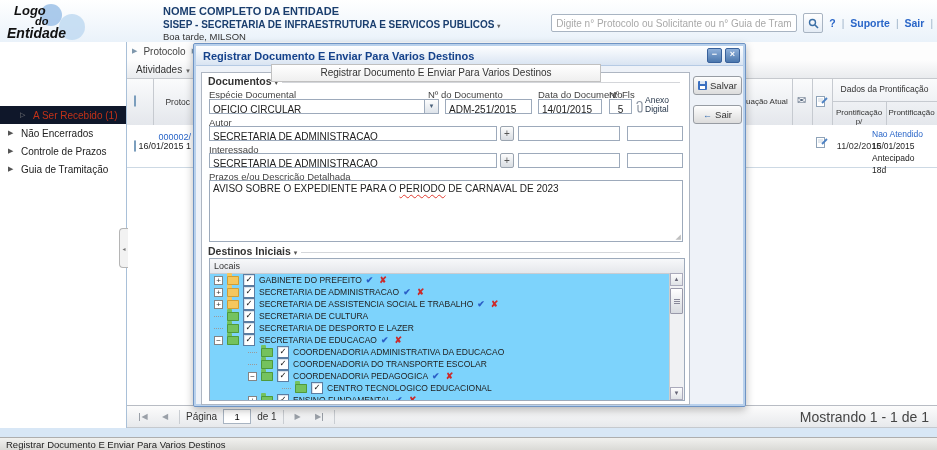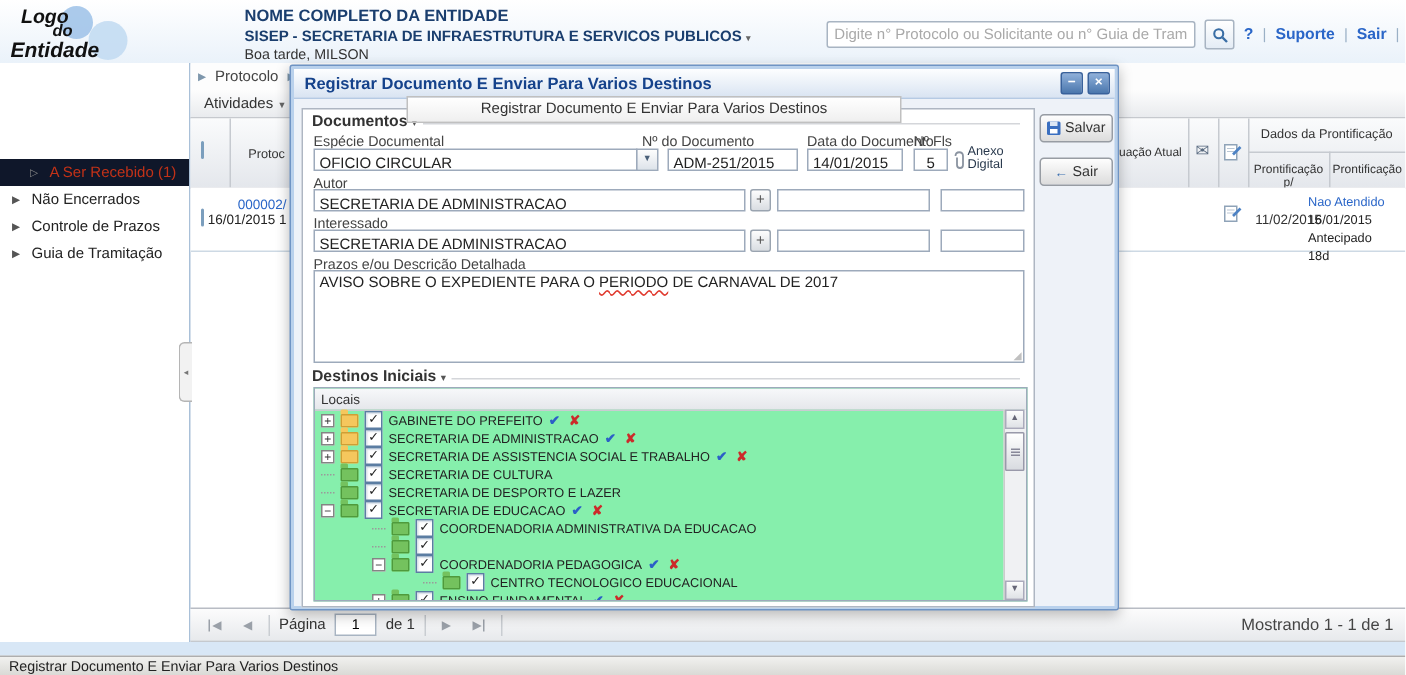--- a/index.html
+++ b/index.html
@@ -46,42 +46,42 @@
   .hcell{font-size:8.5px;color:#333;text-align:center}
   .grow{left:127px;top:125px;width:810px;height:42px;background:#fff;border-bottom:1px solid #cdd9e4}
   .cbox{width:11px;height:11px;border:1px solid #7b9ebd;background:#fff;border-radius:1px;box-shadow:inset 1px 1px 1px rgba(120,150,180,.25);cursor:pointer;font-size:9px;line-height:10px;text-align:center;color:#222}
   .rowlink{color:#2a66c8;font-size:9px;text-decoration:none;cursor:pointer}
   .pgbar{left:127px;top:405px;width:810px;height:23px;background:linear-gradient(#fcfcfc,#e7e9ec);border-top:1px solid #b8bcc4;border-bottom:1px solid #c5c9ce;display:flex;align-items:center;gap:6px;padding:0 8px;box-sizing:border-box}
   .pgbtn{width:16px;height:16px;display:flex;align-items:center;justify-content:center;color:#9aa0a8;font-size:8px;cursor:pointer}
   .pgbtn .bar{display:inline-block;width:1px;height:8px;background:#9aa0a8;margin:0 1px}
   .pg-sep{width:1px;height:14px;background:#c9cdd2}
   .pg-text{font-size:10px;color:#333}
   .pg-input{width:26px;height:13px;border:1px solid #a8b4c2;font:9.5px "Liberation Sans",sans-serif;text-align:center;padding:0}
-  .pg-status{margin-left:auto;font-size:11px;color:#444}
+  .pg-status{margin-left:auto;font-size:14px;color:#444}
   .bluestrip{left:0;top:428px;width:937px;height:9px;background:#d8e7f6}
   .taskbar{left:0;top:437px;width:937px;height:13px;background:linear-gradient(#f1f1ef,#d8d8d4);border-top:1px solid #aeaeae;display:flex;align-items:center;cursor:pointer}
   .task-text{margin-left:6px;font-size:9.5px;color:#222}
   
   .modal{left:193px;top:43px;width:551px;height:362px;background:#eef2f8;border:1px solid #6f94c4;box-shadow:0 3px 9px rgba(0,0,0,.28),inset 0 0 0 2px #b9d1ec;z-index:10;border-radius:2px}
   .mtitle{position:absolute;left:2px;top:2px;right:2px;height:19px;background:linear-gradient(#fdfeff,#d9e4f2);border-bottom:1px solid #b5cae4;display:flex;align-items:center}
   .mtitle-text{margin-left:7px;font-size:11px;font-weight:bold;color:#15428b;flex:1;white-space:nowrap}
   .wbtn{width:13px;height:13px;margin-right:3px;border:1px solid #38619b;border-radius:2px;background:linear-gradient(#8fb0da,#4b77ad);color:#fff;font-size:9px;line-height:11px;text-align:center;font-weight:bold;cursor:pointer}
   .tabhdr{position:absolute;left:77px;top:20px;width:328px;height:16px;background:linear-gradient(#ffffff,#efefef);border:1px solid #c0c0c0;font-size:10px;color:#333;text-align:center;line-height:15px;z-index:2}
   .panel{position:absolute;left:7px;top:28px;width:487px;height:331px;background:#fff;border:1px solid #aeb6c2;z-index:1}
   .legend{position:absolute;font-size:10.5px;font-weight:bold;color:#333;background:#fff;padding-right:4px;z-index:1;white-space:nowrap}
   .legend .sec-arr{font-size:7px;color:#555;font-weight:normal}
   .fline{position:absolute;height:1px;background:#d4d6da}
   .flabel{position:absolute;font-size:9.5px;color:#444;white-space:nowrap}
   .tf{position:absolute;border:1px solid #9daabb;background:#fff;font:10px "Liberation Sans",sans-serif;color:#222;padding:3px 3px;height:15px;box-sizing:border-box;white-space:nowrap;overflow:hidden;line-height:13px}
   .combo-btn{position:absolute;width:15px;height:15px;background:linear-gradient(#fdfdfd,#dde3ea);border:1px solid #9daabb;box-sizing:border-box;text-align:center;font-size:6px;color:#4a6079;line-height:13px;cursor:pointer}
   .plus-btn{position:absolute;width:14px;height:15px;background:linear-gradient(#fdfdfd,#d9dde2);border:1px solid #9aa4b0;box-sizing:border-box;text-align:center;font-size:10px;color:#555;line-height:13px;border-radius:2px;cursor:pointer}
   .txa{position:absolute;border:1px solid #9daabb;background:#fff;font-size:10px;color:#222;padding:2px 3px;box-sizing:border-box}
   .grip{position:absolute;right:1px;bottom:0;font-size:7px;color:#c0c0c0}
   .wavy{text-decoration:underline wavy #e03a2f;text-decoration-thickness:1px;text-underline-offset:2px}
-  .treebox{position:absolute;border:1px solid #9daabb;background:#86efac;overflow:hidden}
+  .treebox{position:absolute;border:1px solid #9daabb;background:#7dd3fc;overflow:hidden}
   .tree-hdr{height:14px;background:linear-gradient(#f7f8fa,#e5e7eb);border-bottom:1px solid #c9ccd1;font-size:9px;color:#333;padding-left:4px;line-height:14px}
   .trow{display:flex;align-items:center;gap:4px;height:12px;padding-left:4px;white-space:nowrap}
   .lv1{padding-left:38px}.lv2{padding-left:72px}
   .exp{width:9px;height:9px;border:1px solid #848484;background:#fff;font-size:8px;line-height:7px;text-align:center;color:#333;box-sizing:border-box;cursor:pointer}
   .conn{width:9px;height:0;border-top:1px dotted #9a9a9a}
   .folder{width:12px;height:9px;border-radius:1px;position:relative;flex:none}
   .folder::before{content:"";position:absolute;top:-3px;left:0;width:5px;height:3px;border-radius:1px 1px 0 0;background:inherit}
   .f-y{background:#f5c75d;box-shadow:inset 0 0 0 1px #cf9e35}
   .f-g{background:#74c25e;box-shadow:inset 0 0 0 1px #4f9a3c}
   .tcb{width:10px;height:10px;border:1px solid #5b7da2;background:#fff;font-size:8.5px;line-height:9px;text-align:center;color:#222;flex:none;cursor:pointer;box-shadow:inset 1px 1px 1px rgba(120,150,180,.3)}
@@ -264,21 +264,21 @@
       <div class="tf" style="left:425px;top:53px;width:56px"></div>
 
       <div class="flabel" style="left:7px;top:71px">Interessado</div>
       <div class="tf" style="left:7px;top:80px;width:288px">SECRETARIA DE ADMINISTRACAO</div>
       <div class="plus-btn" style="left:298px;top:80px"><span>+</span></div>
       <div class="tf" style="left:316px;top:80px;width:102px"></div>
       <div class="tf" style="left:425px;top:80px;width:56px"></div>
 
       <div class="flabel" style="left:7px;top:98px">Prazos e/ou Descrição Detalhada</div>
       <div class="txa" style="left:7px;top:107px;width:474px;height:62px">
-        <span>AVISO SOBRE O EXPEDIENTE PARA O </span><span class="wavy">PERIODO</span><span> DE CARNAVAL DE 2017</span>
+        <span>AVISO SOBRE O EXPEDIENTE PARA O </span><span class="wavy">PERIODO</span><span> DE CARNAVAL DE 2023</span>
         <span class="grip">◢</span>
       </div>
 
       <div class="legend" style="left:6px;top:172px"><span>Destinos Iniciais</span> <span class="sec-arr">▾</span></div>
       <div class="fline" style="left:98px;top:179px;width:380px"></div>
 
       <div class="treebox" style="left:7px;top:185px;width:474px;height:141px">
         <div class="tree-hdr">Locais</div>
 
         <div class="trow">
@@ -328,20 +328,21 @@
         <div class="trow lv1">
           <span class="conn"></span>
           <span class="folder f-g"></span>
           <span class="tcb">✓</span>
           <span class="tlabel">COORDENADORIA ADMINISTRATIVA DA EDUCACAO</span>
         </div>
         <div class="trow lv1">
           <span class="conn"></span>
           <span class="folder f-g"></span>
           <span class="tcb">✓</span>
+          <span class="tlabel">COORDENADORIA DO TRANSPORTE ESCOLAR</span>
         </div>
         <div class="trow lv1">
           <span class="exp">−</span>
           <span class="folder f-g"></span>
           <span class="tcb">✓</span>
           <span class="tlabel">COORDENADORIA PEDAGOGICA</span>
           <span class="okic">✔</span>
           <span class="noic">✘</span>
         </div>
         <div class="trow lv2">

